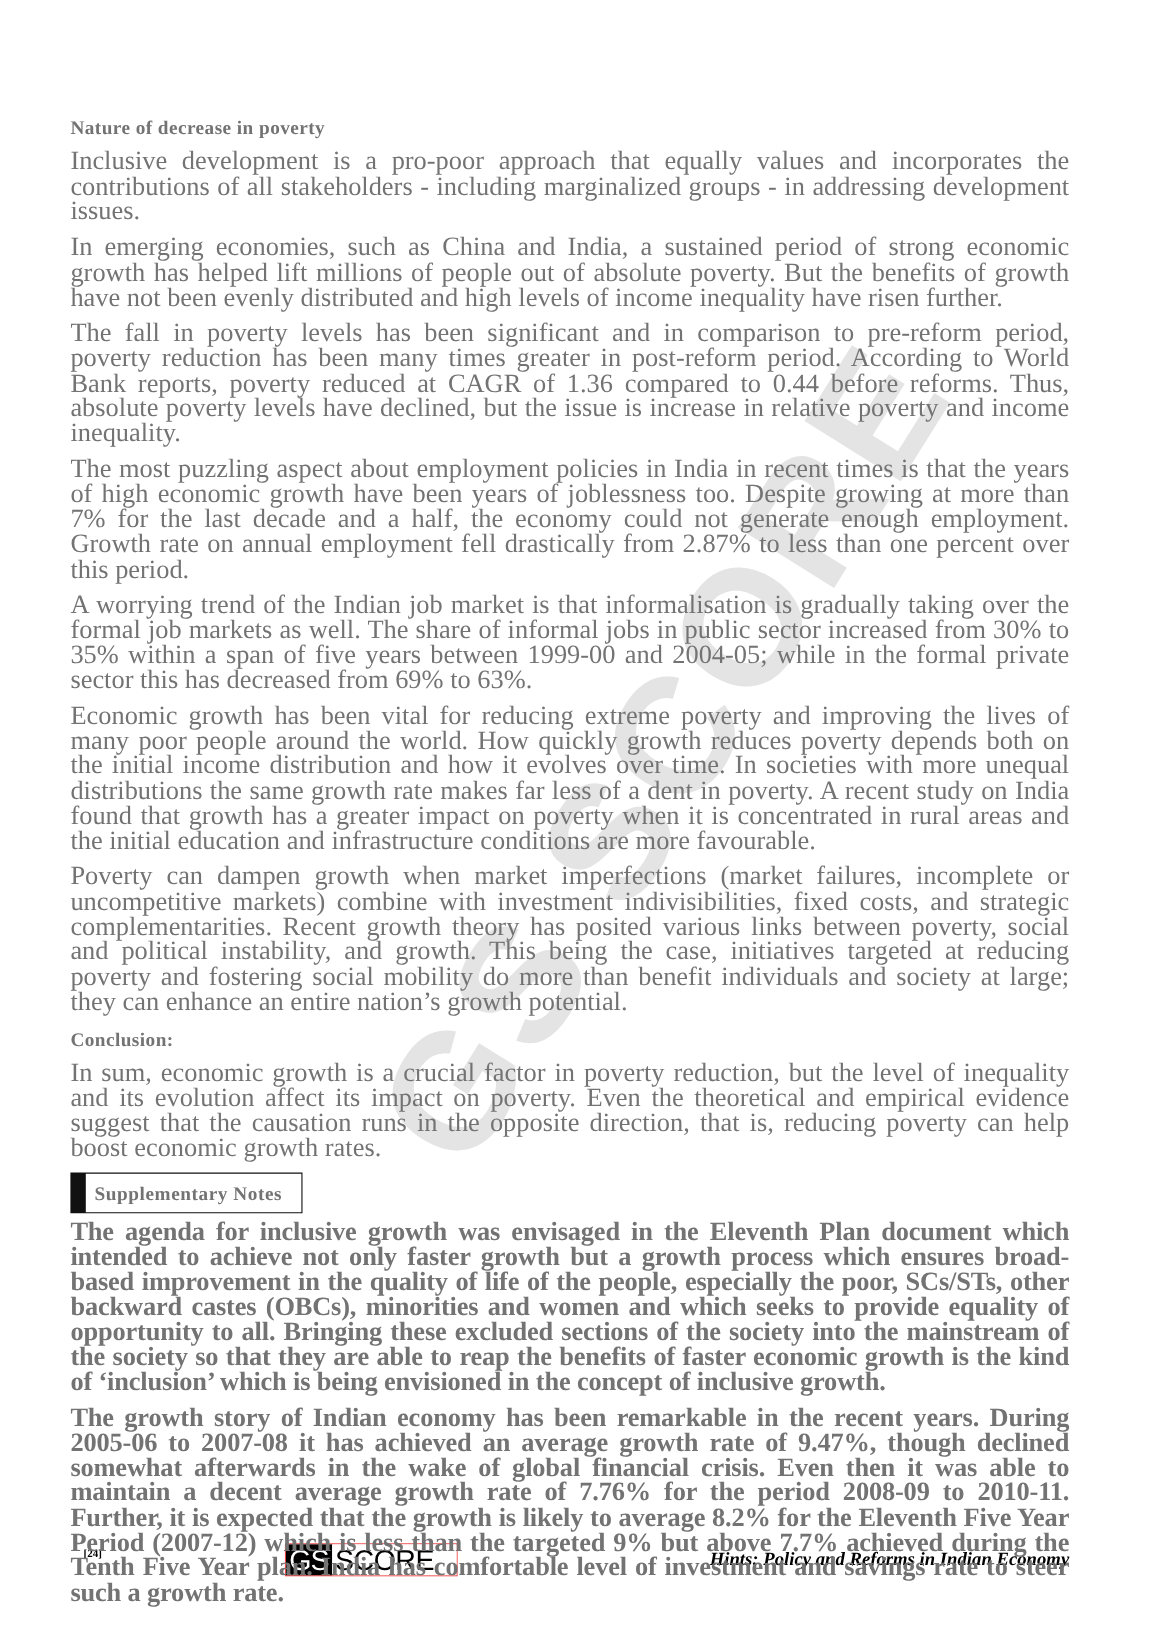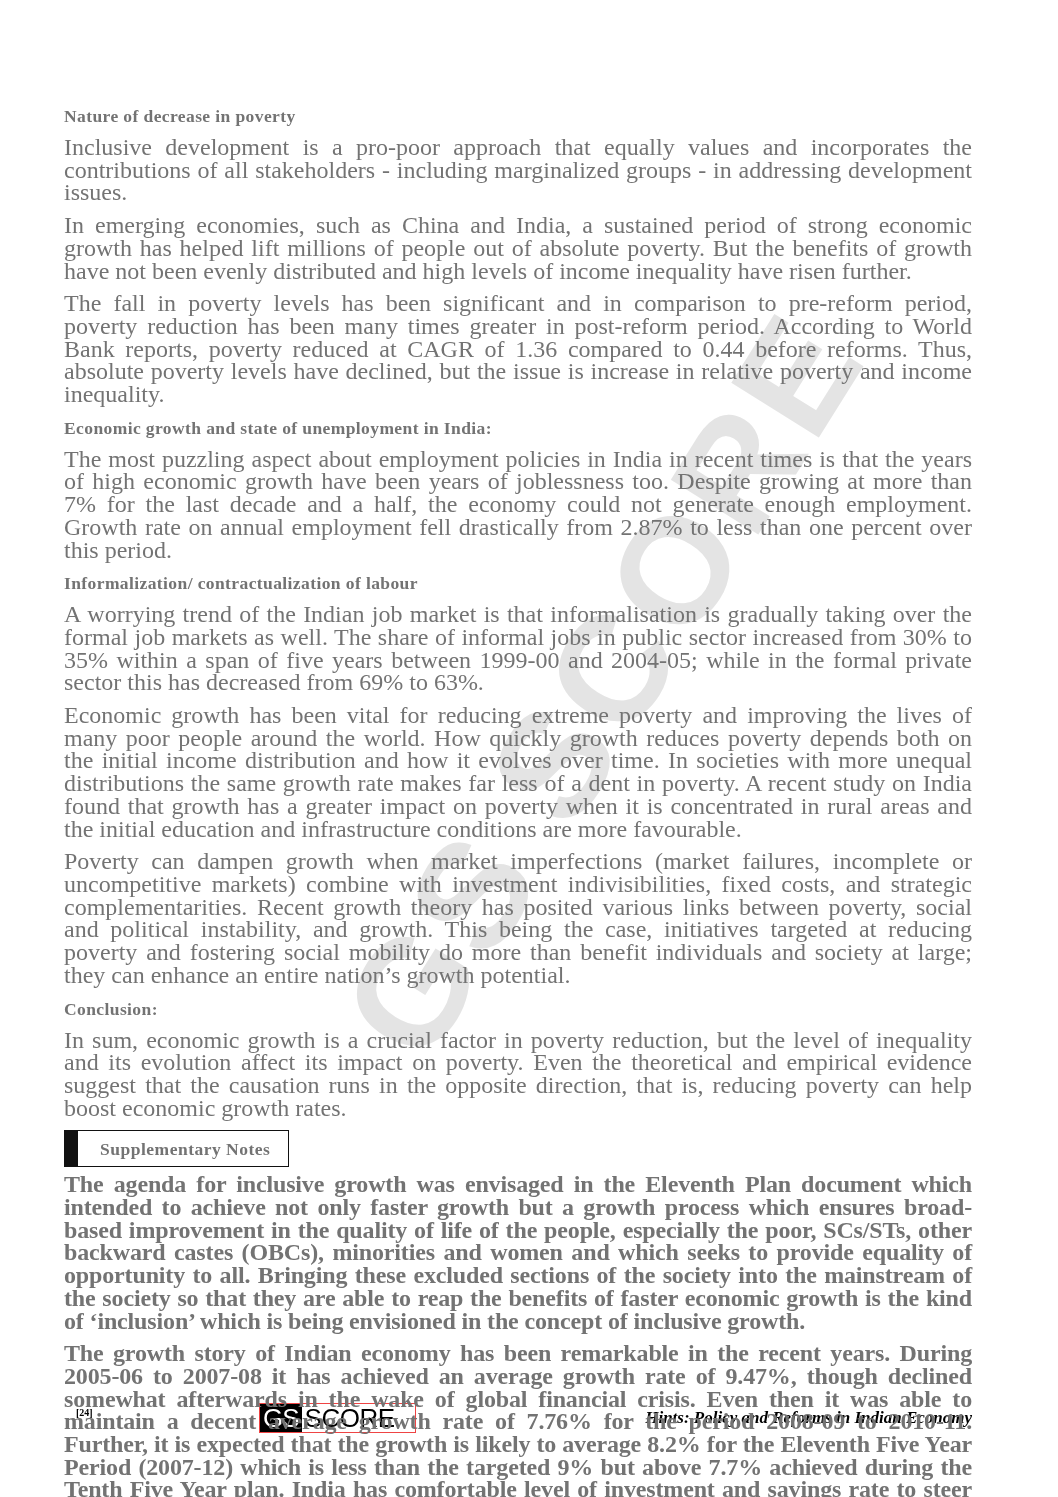--- a/index.html
+++ b/index.html
@@ -13,21 +13,21 @@
     font-weight: bold; font-size: 17.5px; line-height: 24px;
     margin: 0 0 8px 0; letter-spacing: 0.4px;
   }
   .p {
     font-size: 24px; line-height: 22.7px; text-align: justify;
     margin: 0 0 10px 0;
   }
   .p.tight { letter-spacing: -0.15px; font-weight: bold; }
   .supp-box {
     display: inline-block; border: 1.5px solid #111; border-left: 14px solid #111;
-    padding: 5px 18px 4px 22px; margin: 1px 0 6px 0;
+    padding: 5px 18px 4px 8px; margin: 1px 0 6px 0;
     font-weight: bold; font-size: 17.5px; line-height: 26px; letter-spacing: 0.5px;
   }
   .watermark {
     position: absolute; left: 240px; top: 700px; width: 600px;
     transform: rotate(-58deg); transform-origin: center;
     font-family: "Liberation Sans", "DejaVu Sans", sans-serif;
     font-weight: bold; font-size: 150px; color: #e4e4e4;
     letter-spacing: 6px; white-space: nowrap; text-align: center;
     z-index: 0; user-select: none;
   }
@@ -60,26 +60,24 @@
   <div class="content">
 
     <div>
       <div class="h">Nature of decrease in poverty</div>
       <p class="p">Inclusive development is a pro-poor approach that equally values and incorporates the contributions of all stakeholders - including marginalized groups - in addressing development issues.</p>
       <p class="p">In emerging economies, such as China and India, a sustained period of strong economic growth has helped lift millions of people out of absolute poverty. But the benefits of growth have not been evenly distributed and high levels of income inequality have risen further.</p>
       <p class="p">The fall in poverty levels has been significant and in comparison to pre-reform period, poverty reduction has been many times greater in post-reform period. According to World Bank reports, poverty reduced at CAGR of 1.36 compared to 0.44 before reforms. Thus, absolute poverty levels have declined, but the issue is increase in relative poverty and income inequality.</p>
     </div>
 
     <div>
-      <div class="h">Economic growth and state of unemployment in India:</div>
       <p class="p">The most puzzling aspect about employment policies in India in recent times is that the years of high economic growth have been years of joblessness too. Despite growing at more than 7% for the last decade and a half, the economy could not generate enough employment. Growth rate on annual employment fell drastically from 2.87% to less than one percent over this period.</p>
     </div>
 
     <div>
-      <div class="h">Informalization/ contractualization of labour</div>
       <p class="p">A worrying trend of the Indian job market is that informalisation is gradually taking over the formal job markets as well. The share of informal jobs in public sector increased from 30% to 35% within a span of five years between 1999-00 and 2004-05; while in the formal private sector this has decreased from 69% to 63%.</p>
     </div>
 
     <div>
       <p class="p">Economic growth has been vital for reducing extreme poverty and improving the lives of many poor people around the world. How quickly growth reduces poverty depends both on the initial income distribution and how it evolves over time. In societies with more unequal distributions the same growth rate makes far less of a dent in poverty. A recent study on India found that growth has a greater impact on poverty when it is concentrated in rural areas and the initial education and infrastructure conditions are more favourable.</p>
       <p class="p">Poverty can dampen growth when market imperfections (market failures, incomplete or uncompetitive markets) combine with investment indivisibilities, fixed costs, and strategic complementarities. Recent growth theory has posited various links between poverty, social and political instability, and growth. This being the case, initiatives targeted at reducing poverty and fostering social mobility do more than benefit individuals and society at large; they can enhance an entire nation’s growth potential.</p>
     </div>
 
     <div>
       <div class="h">Conclusion:</div>

